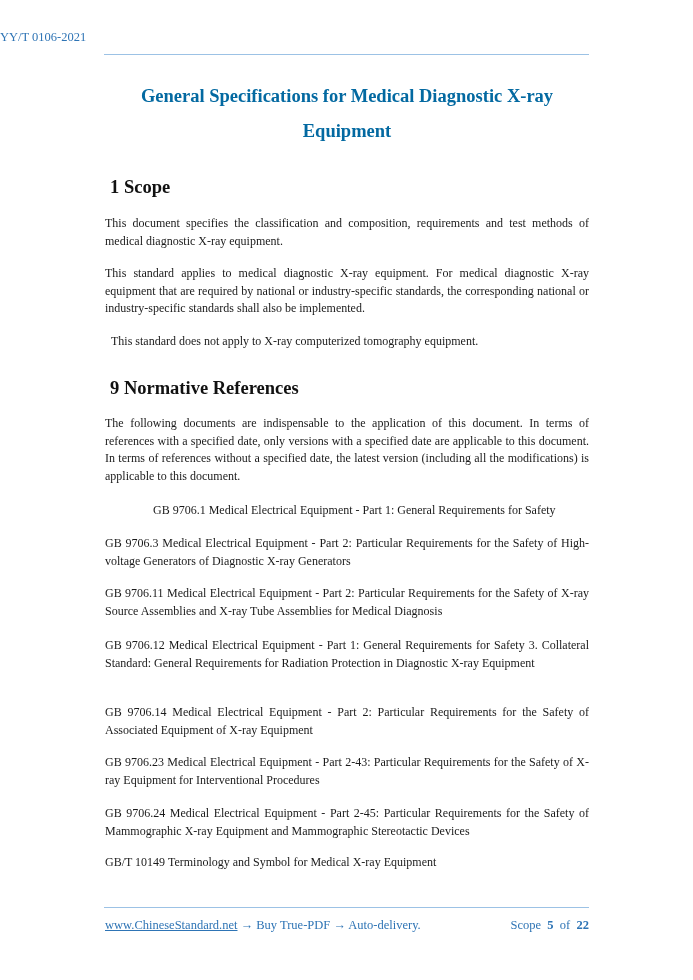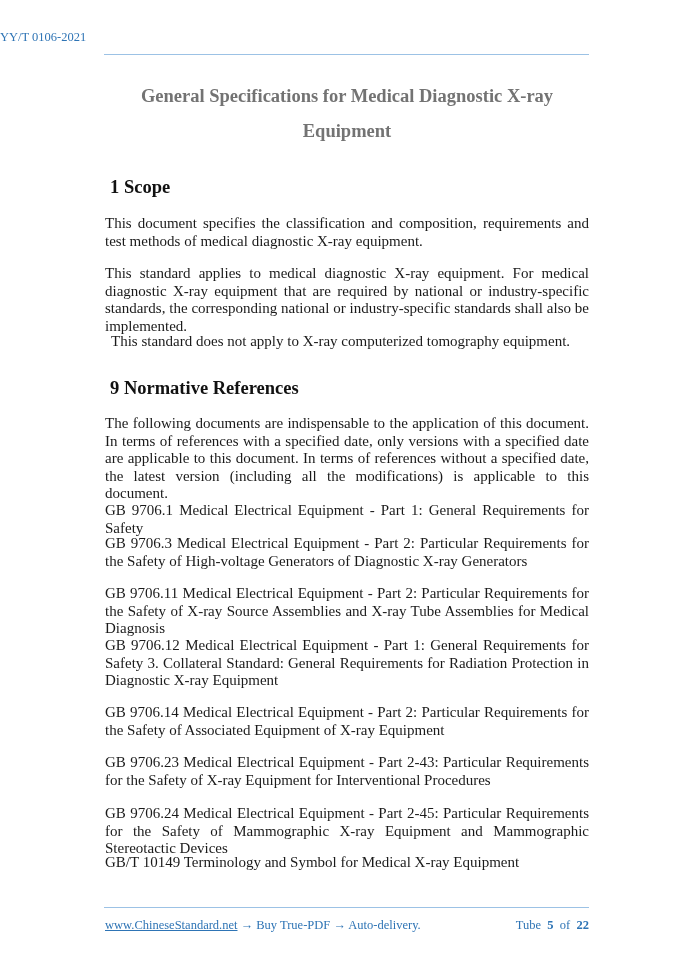--- a/index.html
+++ b/index.html
@@ -3,23 +3,23 @@
 <meta charset="utf-8">
 <style>
   html, body { margin: 0; padding: 0; background: #ffffff; }
   body { width: 693px; height: 980px; position: relative; overflow: hidden;
          font-family: "Liberation Serif", "DejaVu Serif", serif; color: #1a1a1a; }
   .header { position: absolute; top: 30px; left: 0; width: 693px; text-align: left;
             font-size: 12.5px; color: #2e74b5; }
   .rule { position: absolute; left: 78px; width: 367px; height: 1px; background: #9cc2e5; }
   .content { position: absolute; left: 105px; top: 0; width: 484px; }
   .title { position: absolute; left: 0; width: 484px; text-align: center; font-weight: bold;
-           font-size: 18.5px; color: #737373; }
+           font-size: 18.5px; color: #0369a1; }
   .h1 { position: absolute; left: 0; font-weight: bold; font-size: 18.5px; color: #111; margin: 5px; }
-  .para { position: absolute; left: 0; width: 484px; font-size: 15px; line-height: 17.5px;
+  .para { position: absolute; left: 0; width: 484px; font-size: 12px; line-height: 17.5px;
           text-align: justify; margin: 0; color: #1a1a1a; }
   .footer-rule { position: absolute; top: 907px; left: 104px; width: 485px; height: 1px; background: #9cc2e5; }
   .footer { position: absolute; top: 918px; left: 105px; width: 484px; font-size: 12.5px; color: #2e74b5; }
   .footer a { color: #2e74b5; text-decoration: underline; margin-top: 12px; }
   .footer .right { position: absolute; right: 0; top: 0; }
   .footer b { font-weight: bold; }
 </style>
 </head>
 <body>
 
@@ -33,32 +33,32 @@
   <div class="title" style="top:121px;">Equipment</div>
 
   <h2 class="h1" style="top:172px;">1 Scope</h2>
   <p class="para" style="top:215px;">This document specifies the classification and composition, requirements and test methods of medical diagnostic X-ray equipment.</p>
   <p class="para" style="top:265px;">This standard applies to medical diagnostic X-ray equipment. For medical diagnostic X-ray equipment that are required by national or industry-specific standards, the corresponding national or industry-specific standards shall also be implemented.</p>
   <p class="para" style="top:333px;margin-left:6px;">This standard does not apply to X-ray computerized tomography equipment.</p>
 
   <h2 class="h1" style="top:373px;">9 Normative References</h2>
   <p class="para" style="top:415px;">The following documents are indispensable to the application of this document. In terms of references with a specified date, only versions with a specified date are applicable to this document. In terms of references without a specified date, the latest version (including all the modifications) is applicable to this document.</p>
 
-  <p class="para" style="top:502px;">GB 9706.1 Medical Electrical Equipment - Part 1: General Requirements for Safety</p>
+  <p class="para" style="top:502px;margin-left:48px;">GB 9706.1 Medical Electrical Equipment - Part 1: General Requirements for Safety</p>
   <p class="para" style="top:535px;">GB 9706.3 Medical Electrical Equipment - Part 2: Particular Requirements for the Safety of High-voltage Generators of Diagnostic X-ray Generators</p>
   <p class="para" style="top:585px;">GB 9706.11 Medical Electrical Equipment - Part 2: Particular Requirements for the Safety of X-ray Source Assemblies and X-ray Tube Assemblies for Medical Diagnosis</p>
   <p class="para" style="top:637px;">GB 9706.12 Medical Electrical Equipment - Part 1: General Requirements for Safety 3. Collateral Standard: General Requirements for Radiation Protection in Diagnostic X-ray Equipment</p>
   <p class="para" style="top:704px;">GB 9706.14 Medical Electrical Equipment - Part 2: Particular Requirements for the Safety of Associated Equipment of X-ray Equipment</p>
   <p class="para" style="top:754px;">GB 9706.23 Medical Electrical Equipment - Part 2-43: Particular Requirements for the Safety of X-ray Equipment for Interventional Procedures</p>
   <p class="para" style="top:805px;">GB 9706.24 Medical Electrical Equipment - Part 2-45: Particular Requirements for the Safety of Mammographic X-ray Equipment and Mammographic Stereotactic Devices</p>
   <p class="para" style="top:854px;">GB/T 10149 Terminology and Symbol for Medical X-ray Equipment</p>
 </div>
 
 <div class="footer-rule"></div>
 <div class="footer">
   <a href="#">www.ChineseStandard.net</a><span> → </span><span>Buy True-PDF</span><span> → </span><span>Auto-delivery.</span>
   <span class="right">
-    <span>Tube</span>&nbsp;
+    <span>Scope</span>&nbsp;
     <b>5</b>&nbsp;
     <span>of</span>&nbsp;
     <b>22</b>
   </span>
 </div>
 
 </body></html>

